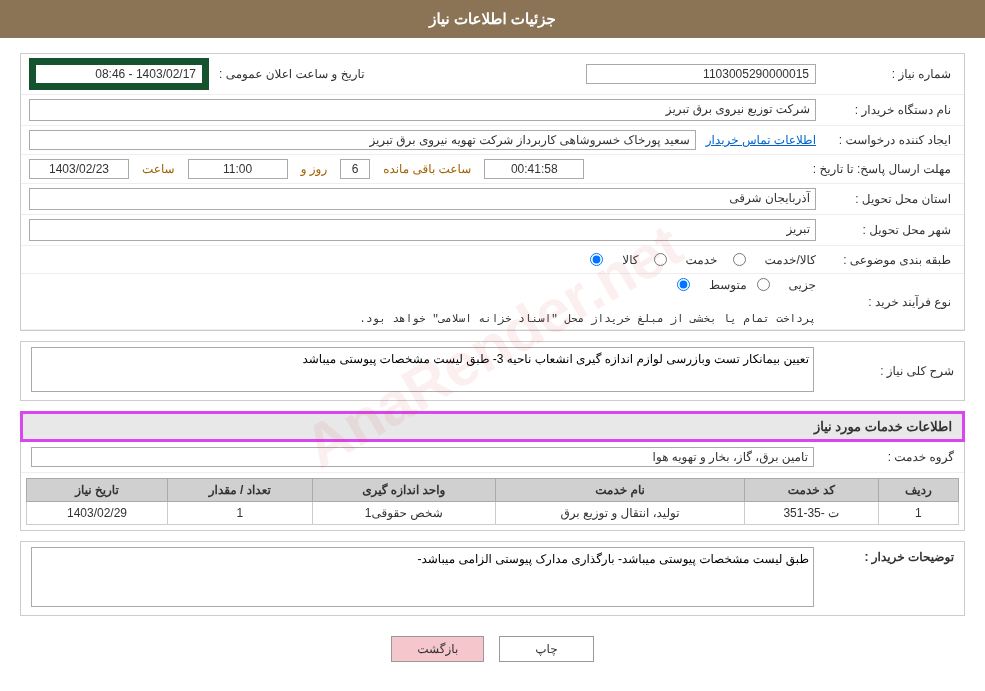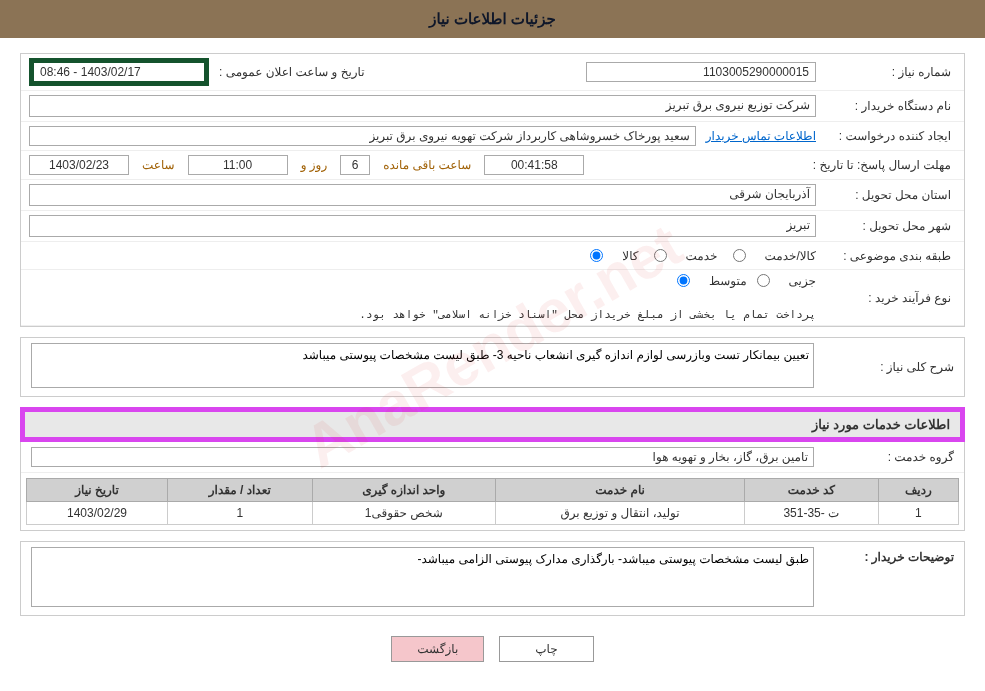--- a/index.html
+++ b/index.html
@@ -11,21 +11,21 @@
       color: #333;
     }
     .page-wrapper {
       width: 985px;
       min-height: 691px;
       background: #fff;
       padding: 0;
     }
     .header-bar {
       background: #8B7355;
-      color: #0f172a;
+      color: #ffffff;
       text-align: center;
       padding: 10px 20px;
       font-size: 15px;
       font-weight: bold;
       margin-bottom: 10px;
     }
     .main-content {
       padding: 5px 20px 10px 20px;
     }
     .form-section {
@@ -68,25 +68,25 @@
       cursor: pointer;
     }
     .date-val {
       border: 1px solid #aaa;
       padding: 2px 6px;
       background: #fff;
       min-width: 100px;
       text-align: center;
     }
     .date-range {
-      border: 5px solid #14532d;
+      border: 7px solid #14532d;
       padding: 2px 6px;
       background: #fff;
       min-width: 180px;
-      text-align: left;
+      text-align: right;
     }
     .small-label {
       margin: 0 5px;
       color: #a16207;
     }
     
     .deadline-row {
       display: flex;
       align-items: center;
       padding: 4px 8px;
@@ -164,21 +164,21 @@
       resize: none;
       background: #fff;
       direction: rtl;
     }
     
     .services-section {
       margin-bottom: 10px;
     }
     .services-header-bar {
       background: #e8e8e8;
-      border: 5px solid #d946ef;
+      border: 3px solid #d946ef;
       padding: 5px 10px;
       font-weight: bold;
       font-size: 13px;
       color: #333;
       text-align: right;
     }
     .services-body {
       border: 1px solid #ccc;
       border-top: none;
     }

